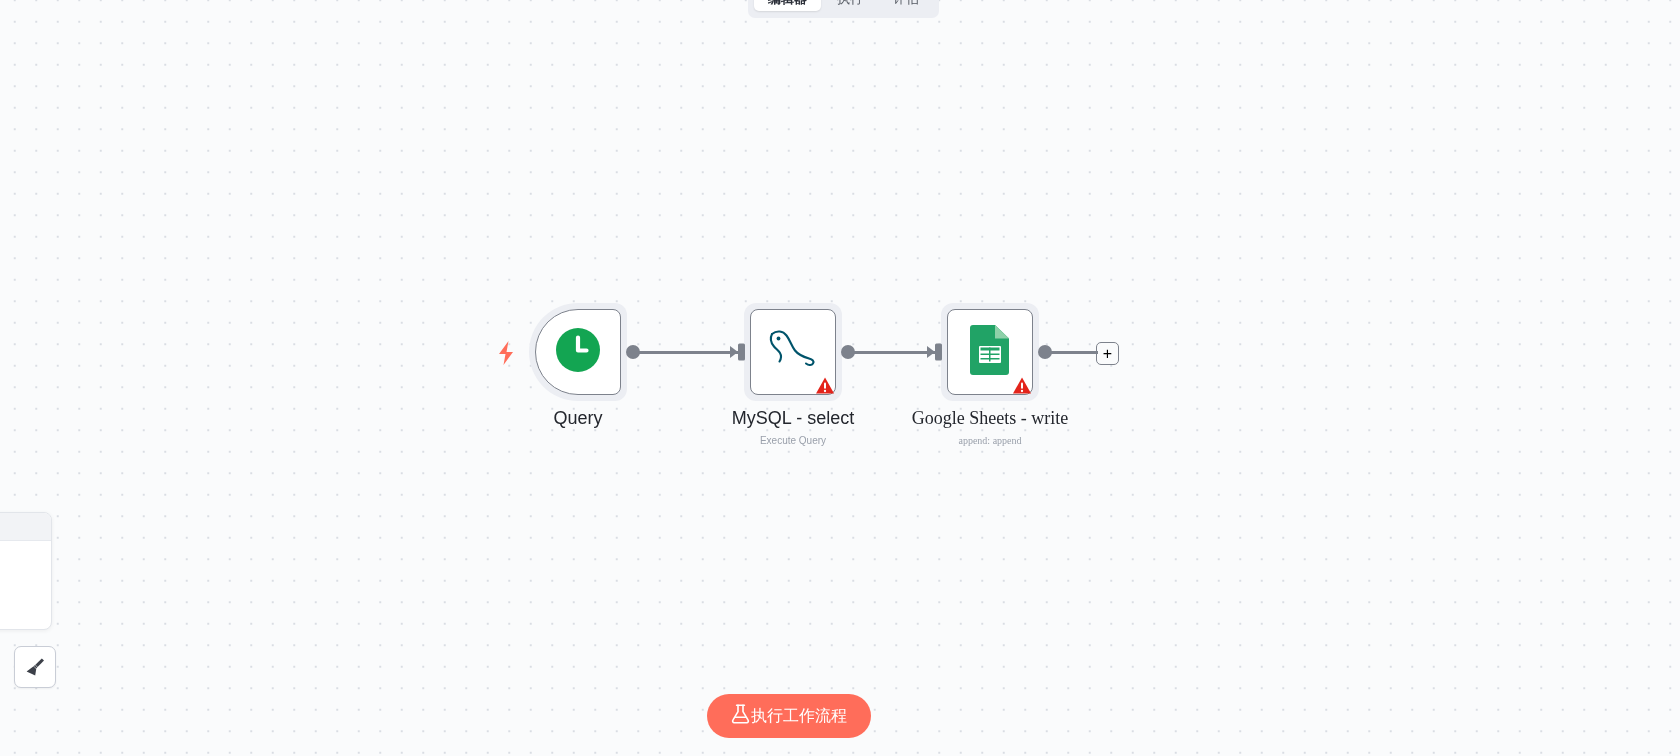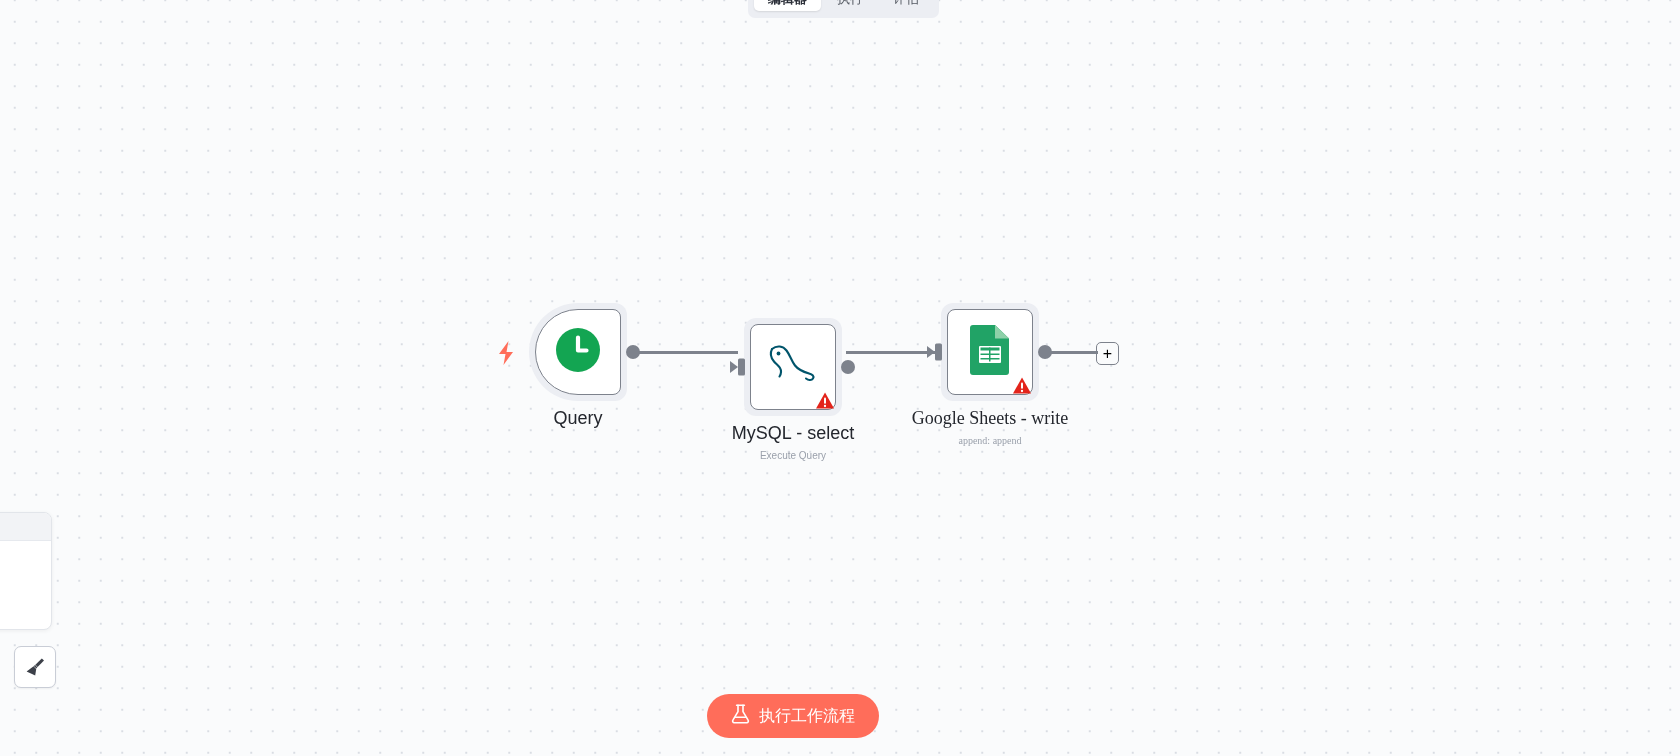--- a/index.html
+++ b/index.html
@@ -220,21 +220,21 @@
     height: 44px;
     padding: 0 24px;
     background: #ff6d5a;
     border: none;
     border-radius: 22px;
     color: #ffffff;
     font-size: 16px;
     font-family: "Liberation Sans", "DejaVu Sans", sans-serif;
     display: flex;
     align-items: center;
-    gap: 9px;
+    gap: 1px;
     cursor: pointer;
     z-index: 30;
     white-space: nowrap;
   }
   #execute-button .btn-label { line-height: 1; }
 </style>
 </head>
 <body>
 
 <div id="canvas">
@@ -262,21 +262,21 @@
         <svg width="46" height="46" viewBox="0 0 46 46" aria-hidden="true">
           <circle cx="23" cy="23" r="22" fill="#13a552"></circle>
           <path d="M23 10.5 V23.5 H31.5" stroke="#ffffff" stroke-width="4.2" stroke-linecap="round" stroke-linejoin="round" fill="none"></path>
         </svg>
       </span>
     </div>
     <div class="out-dot"></div>
     <div class="node-label">Query</div>
   </div>
 
-  <div class="node" style="left:744px; top:303px;margin-top:15px;">
+  <div class="node" style="left:744px; top:303px;">
     <div class="node-halo"></div>
     <div class="node-box">
       <span>
         <svg width="54" height="46" viewBox="0 0 54 46" aria-hidden="true">
           <path d="M6 7 C11 3 17 4 20.5 8.5 C24 13 25.5 19 29 23.5
                    C32.5 28 38 30 43 31.5 C46.5 32.5 48.5 34 47 36.5
                    C45.5 39 42 38 40 36.5" stroke="#00546b" stroke-width="2.1" fill="none" stroke-linecap="round" stroke-linejoin="round"></path>
           <path d="M6 7 C4 11 5 16 8 19.5 C10 22 12.5 23.5 14 26
                    C15.5 28.5 15 32 13.5 34.5" stroke="#00546b" stroke-width="2.1" fill="none" stroke-linecap="round" stroke-linejoin="round"></path>
           <circle cx="12.5" cy="11.5" r="1.9" fill="#00546b"></circle>

